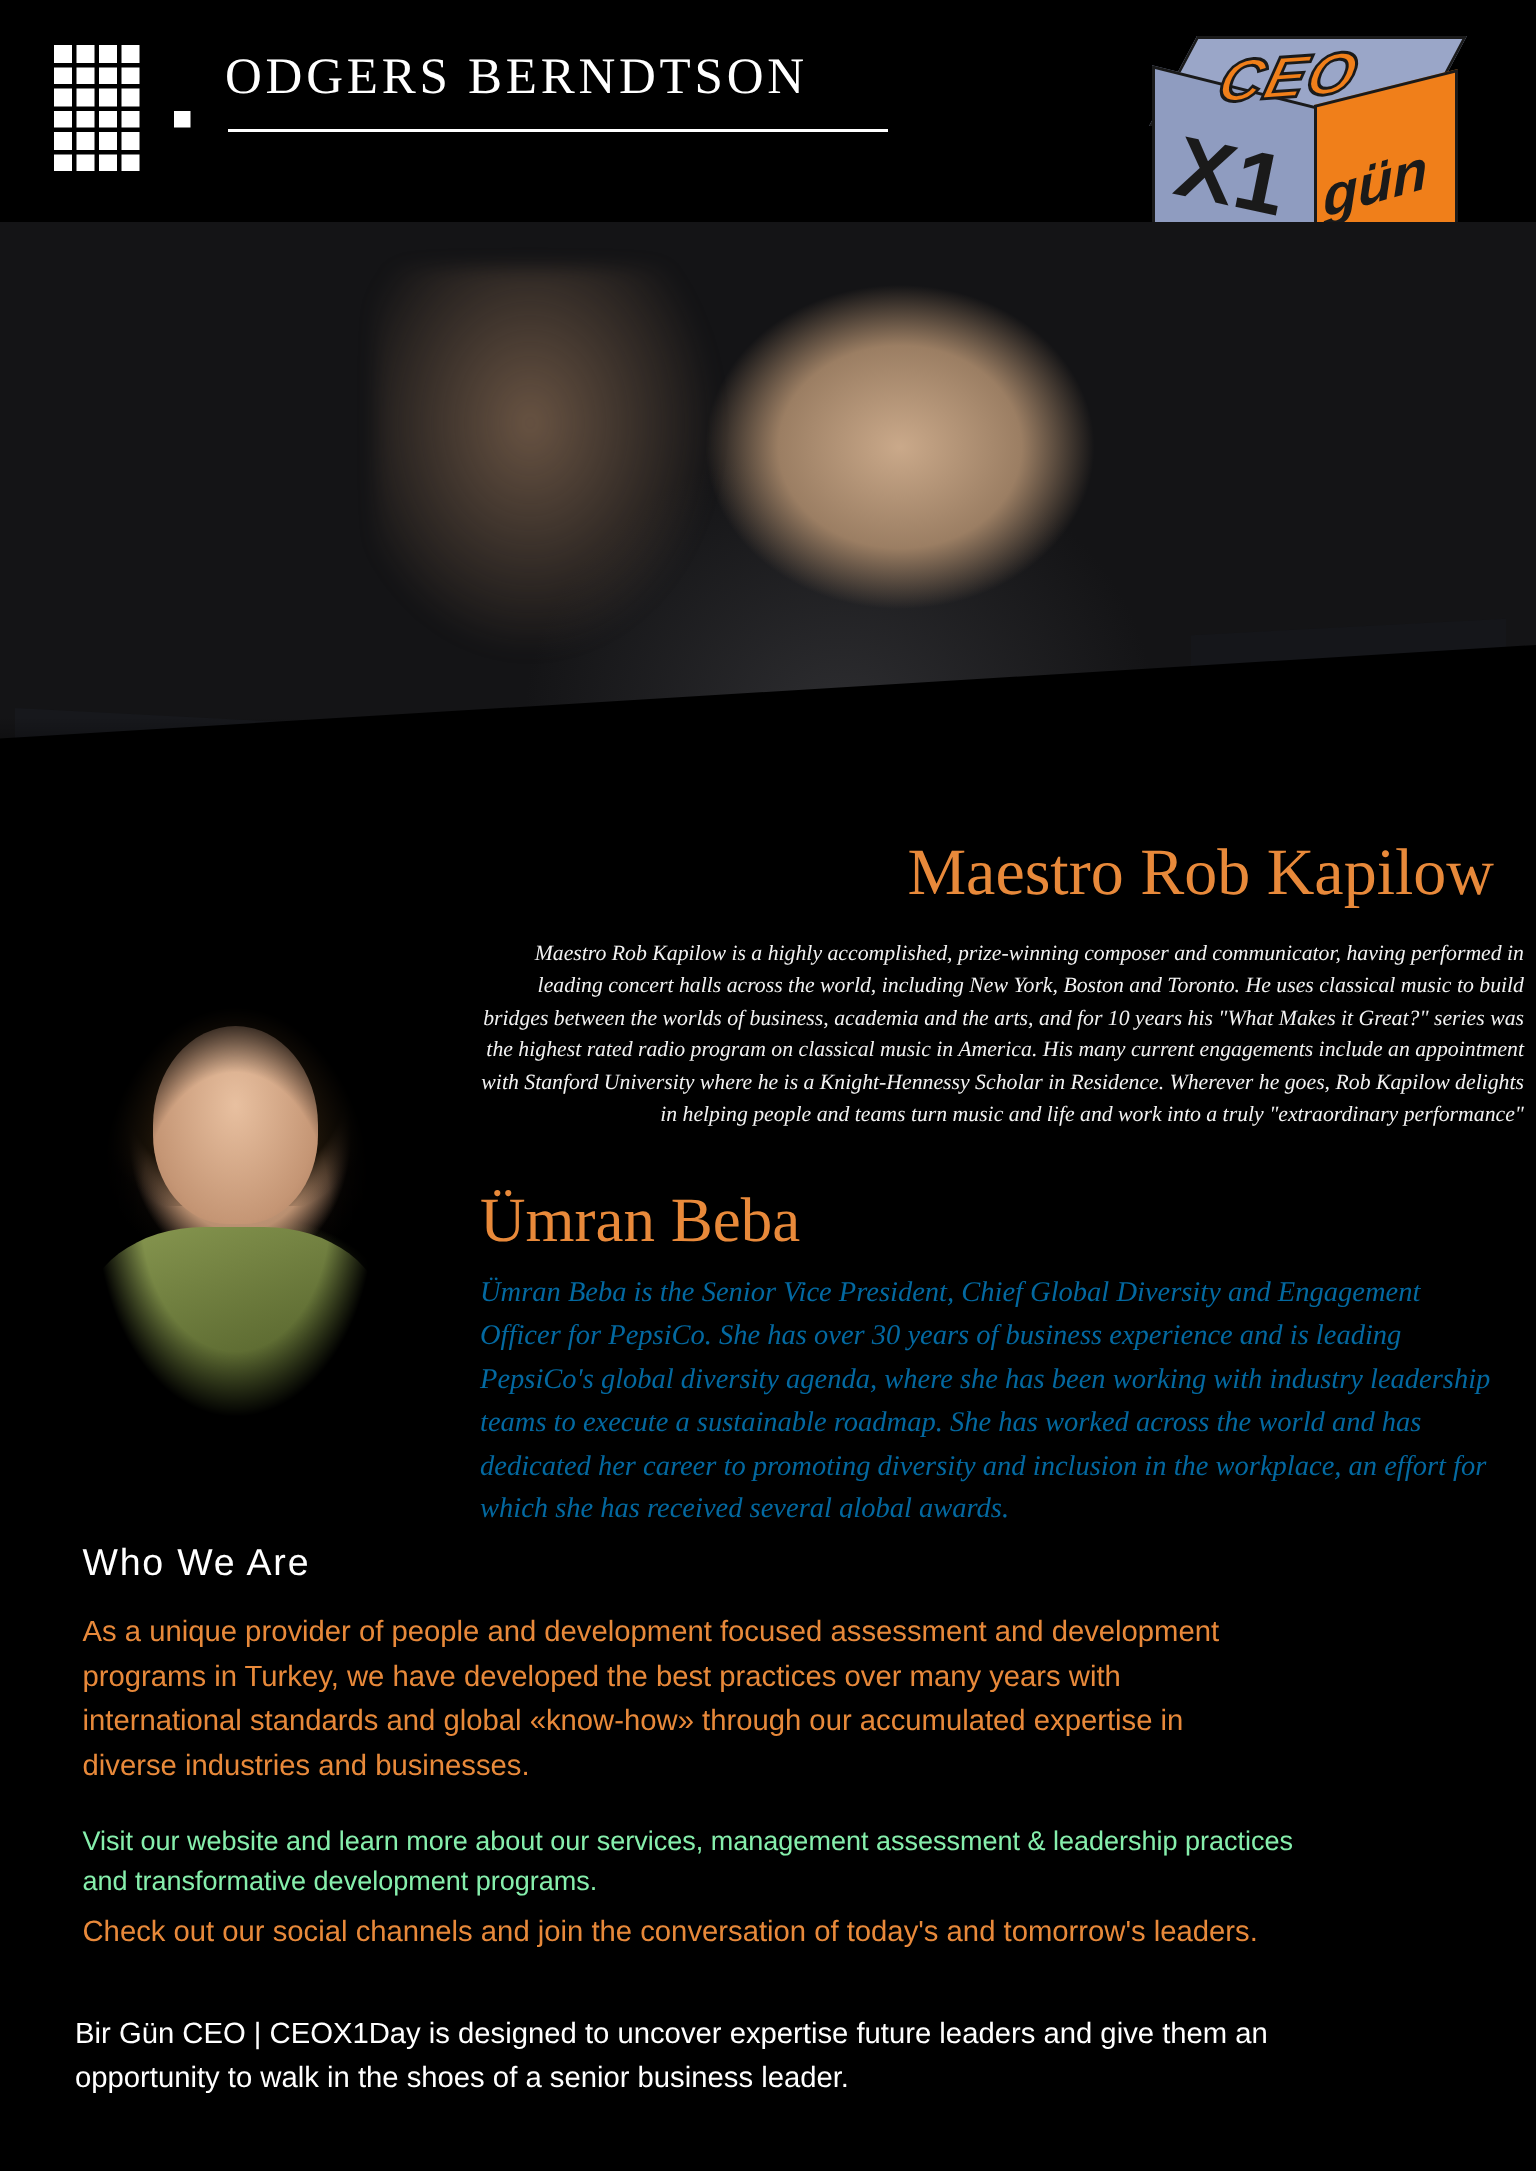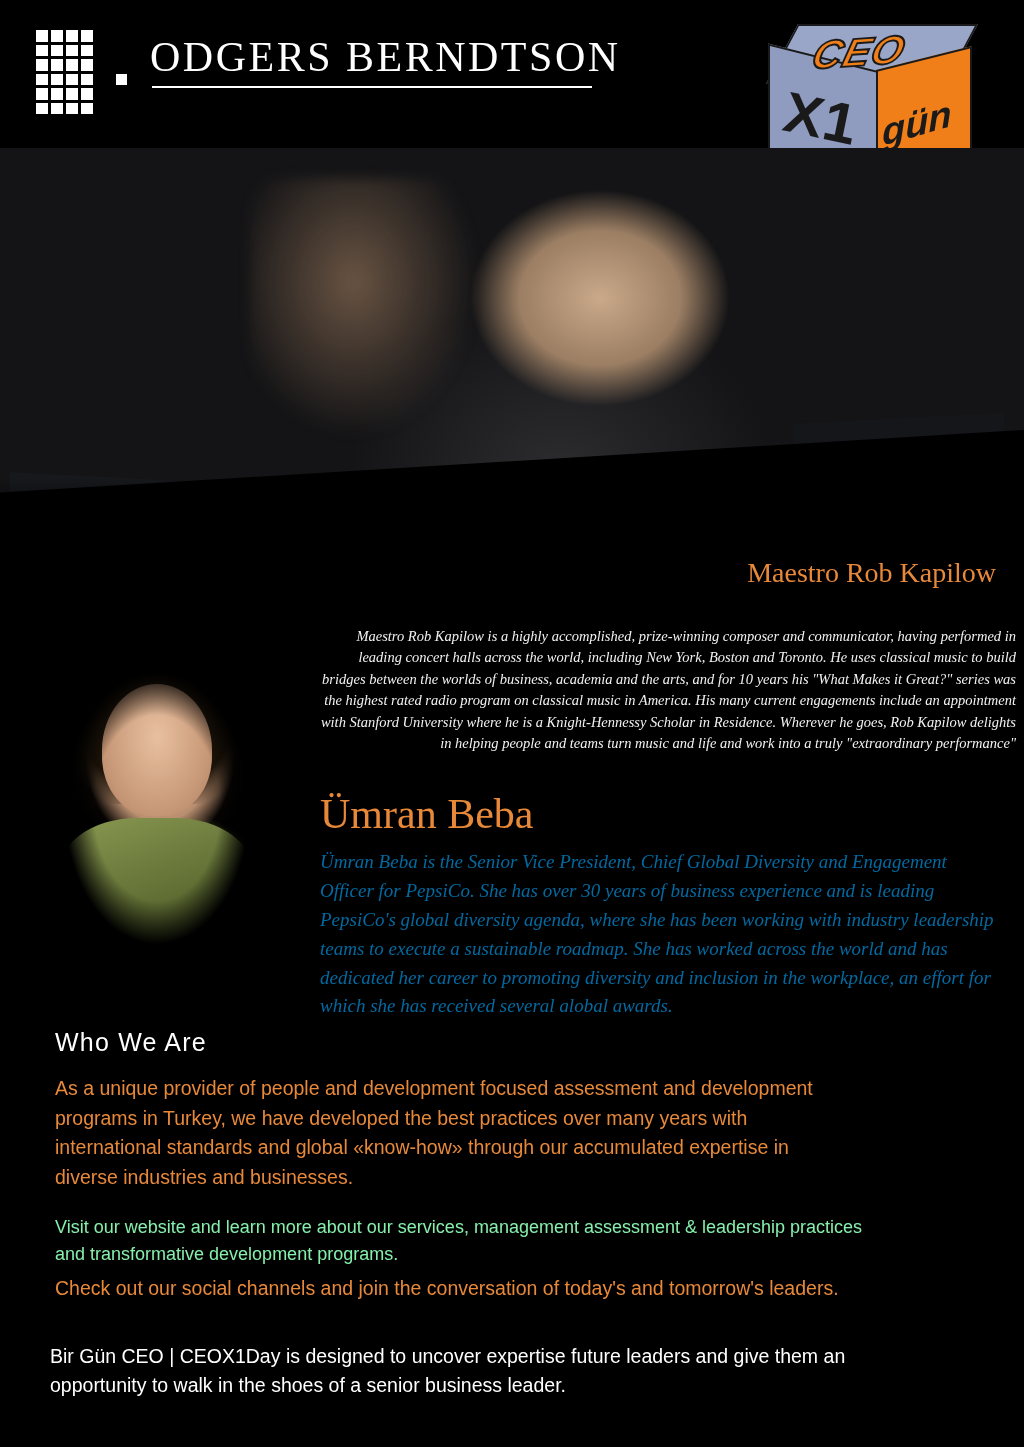--- a/index.html
+++ b/index.html
@@ -44,21 +44,21 @@
   .logo-dot {
     position: absolute;
     left: 80px; top: 44px;
     width: 11px; height: 11px;
     background: #ffffff;
   }
   .logo-text {
     position: absolute;
     left: 150px; top: 33px;
     font-family: "Liberation Serif", serif;
-    font-size: 42px;
+    font-size: 34px;
     letter-spacing: 2.5px;
     color: #ffffff;
     white-space: nowrap;
   }
   .logo-underline {
     position: absolute;
     left: 152px; top: 86px;
     width: 440px; height: 2px;
     background: #ffffff;
   }
@@ -190,21 +190,21 @@
   .speaker-name {
     color: #e8893a;
     font-family: "Liberation Serif", serif;
     font-size: 43px;
     line-height: 1.1;
   }
   #kapilow-name {
     position: absolute;
     right: 28px; top: 10px;
     text-align: right;
-    font-size: 28px;
+    font-size: 44px;
   }
   #kapilow-bio {
     position: absolute;
     left: 300px; top: 78px;
     width: 700px;
     text-align: right;
     font-family: "Liberation Serif", serif;
     font-style: italic;
     font-size: 14.5px;
     line-height: 1.48;

